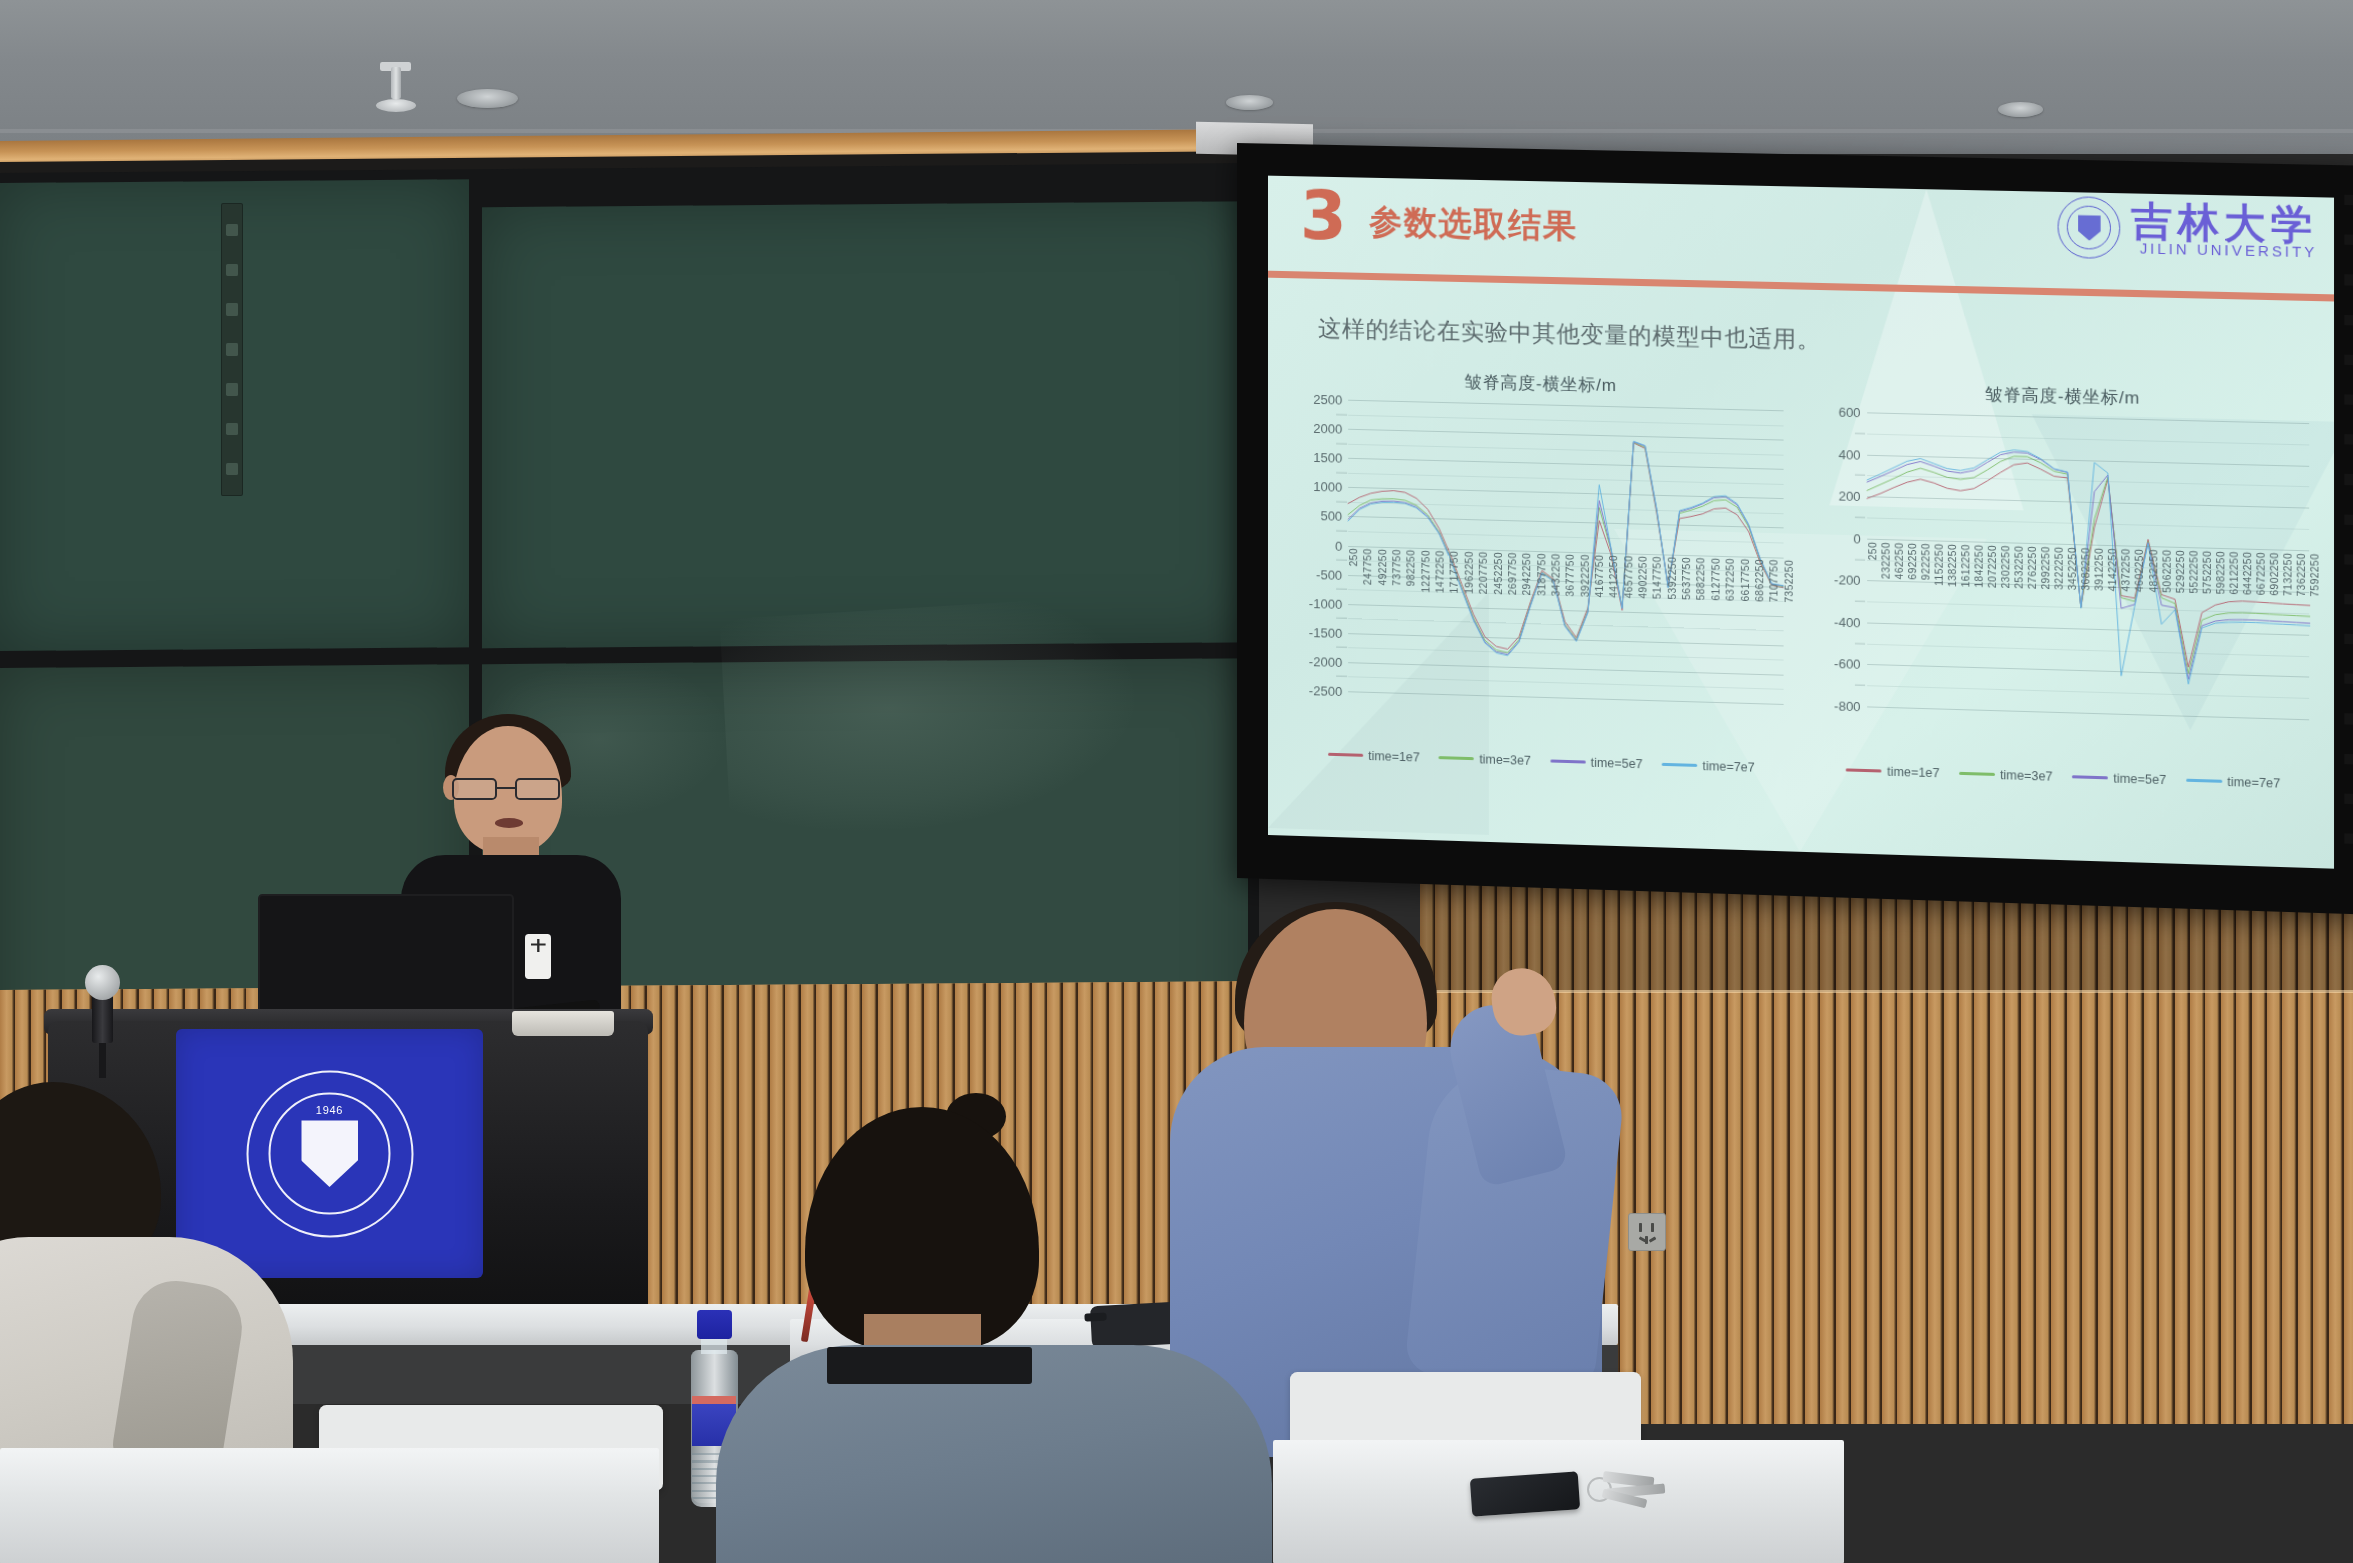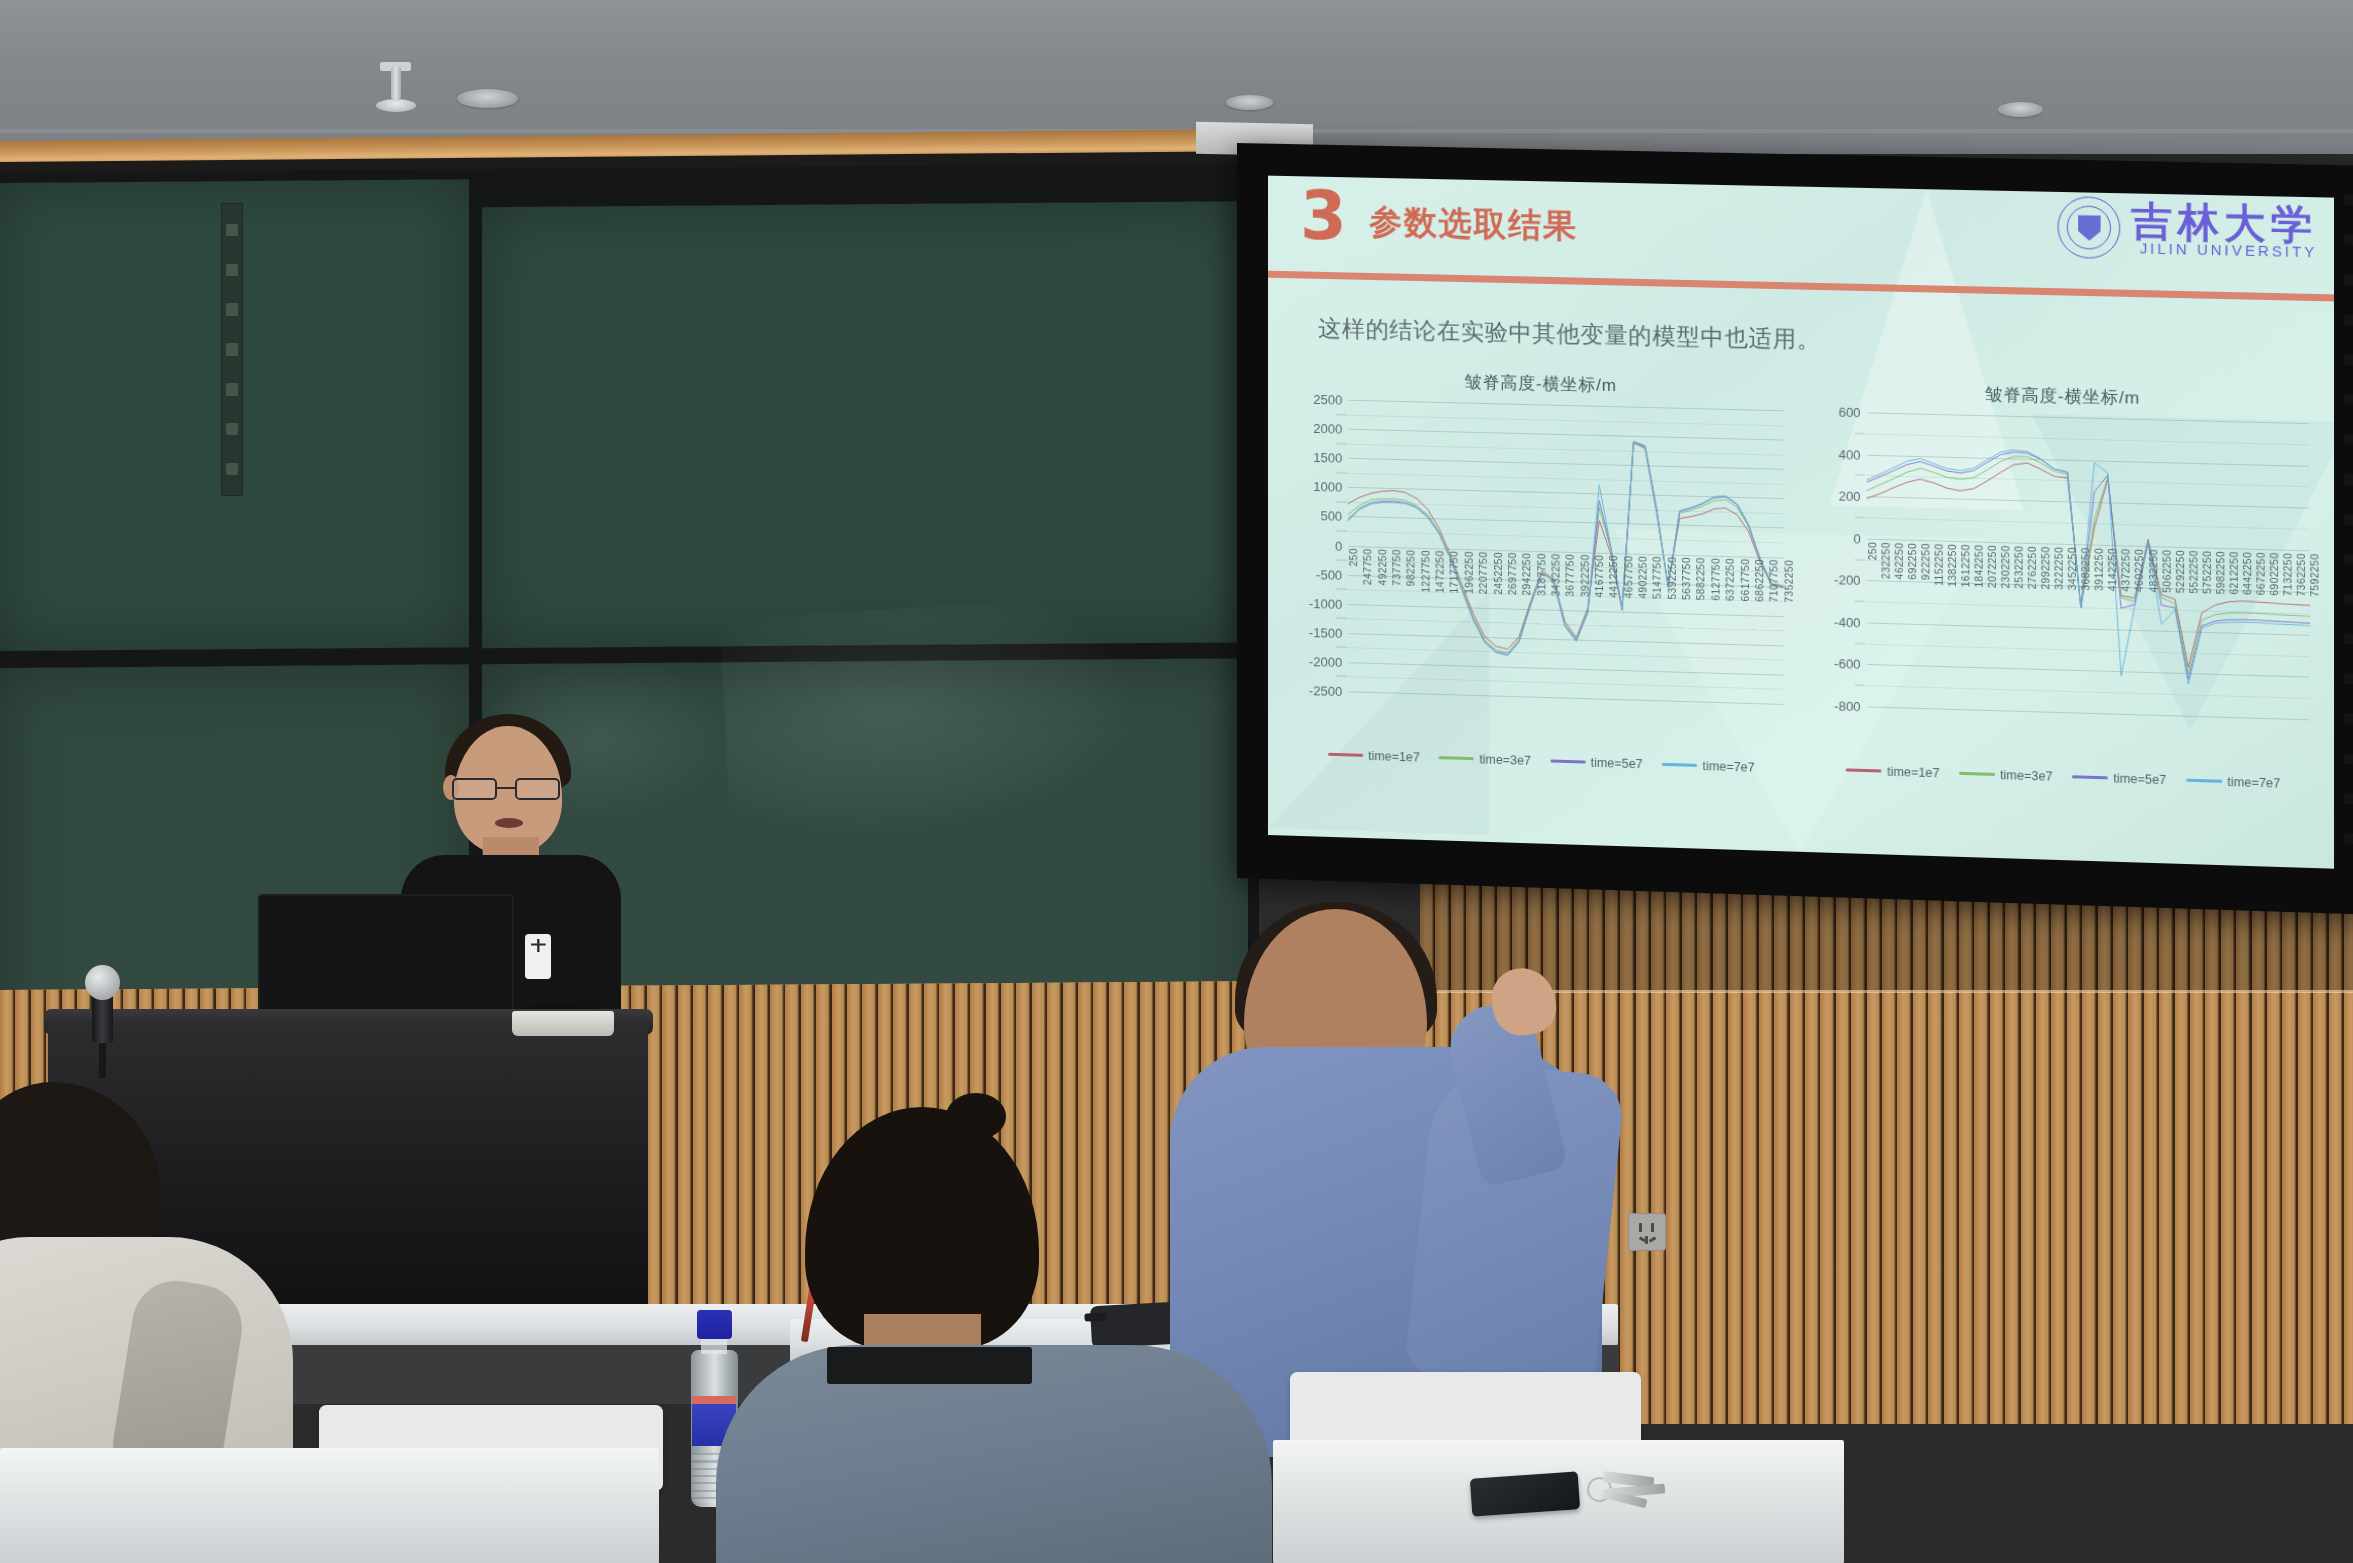--- a/index.html
+++ b/index.html
@@ -856,20 +856,26 @@
     <div class="badge"></div>
     <div class="badge-mark"></div>
   </div>
 
   <div class="monitor"></div>
   <div class="monitor-stand"></div>
   <div class="cable"></div>
   <div class="podium-top"></div>
   <div class="podium-body"></div>
   <div class="cups"></div>
+  <div class="podium-panel">
+    <div class="podium-seal">
+      <div class="seal-year">1946</div>
+      <div class="inner-shield"></div>
+    </div>
+  </div>
   <div class="mic-stand"></div>
   <div class="mic-body"></div>
   <div class="mic-head"></div>
 
   <div class="table-row table-back-legs"></div>
   <div class="table-row table-back"></div>
   <div class="table-row table-mid"></div>
 
   <div class="pen"></div>
   <div class="pouch">

